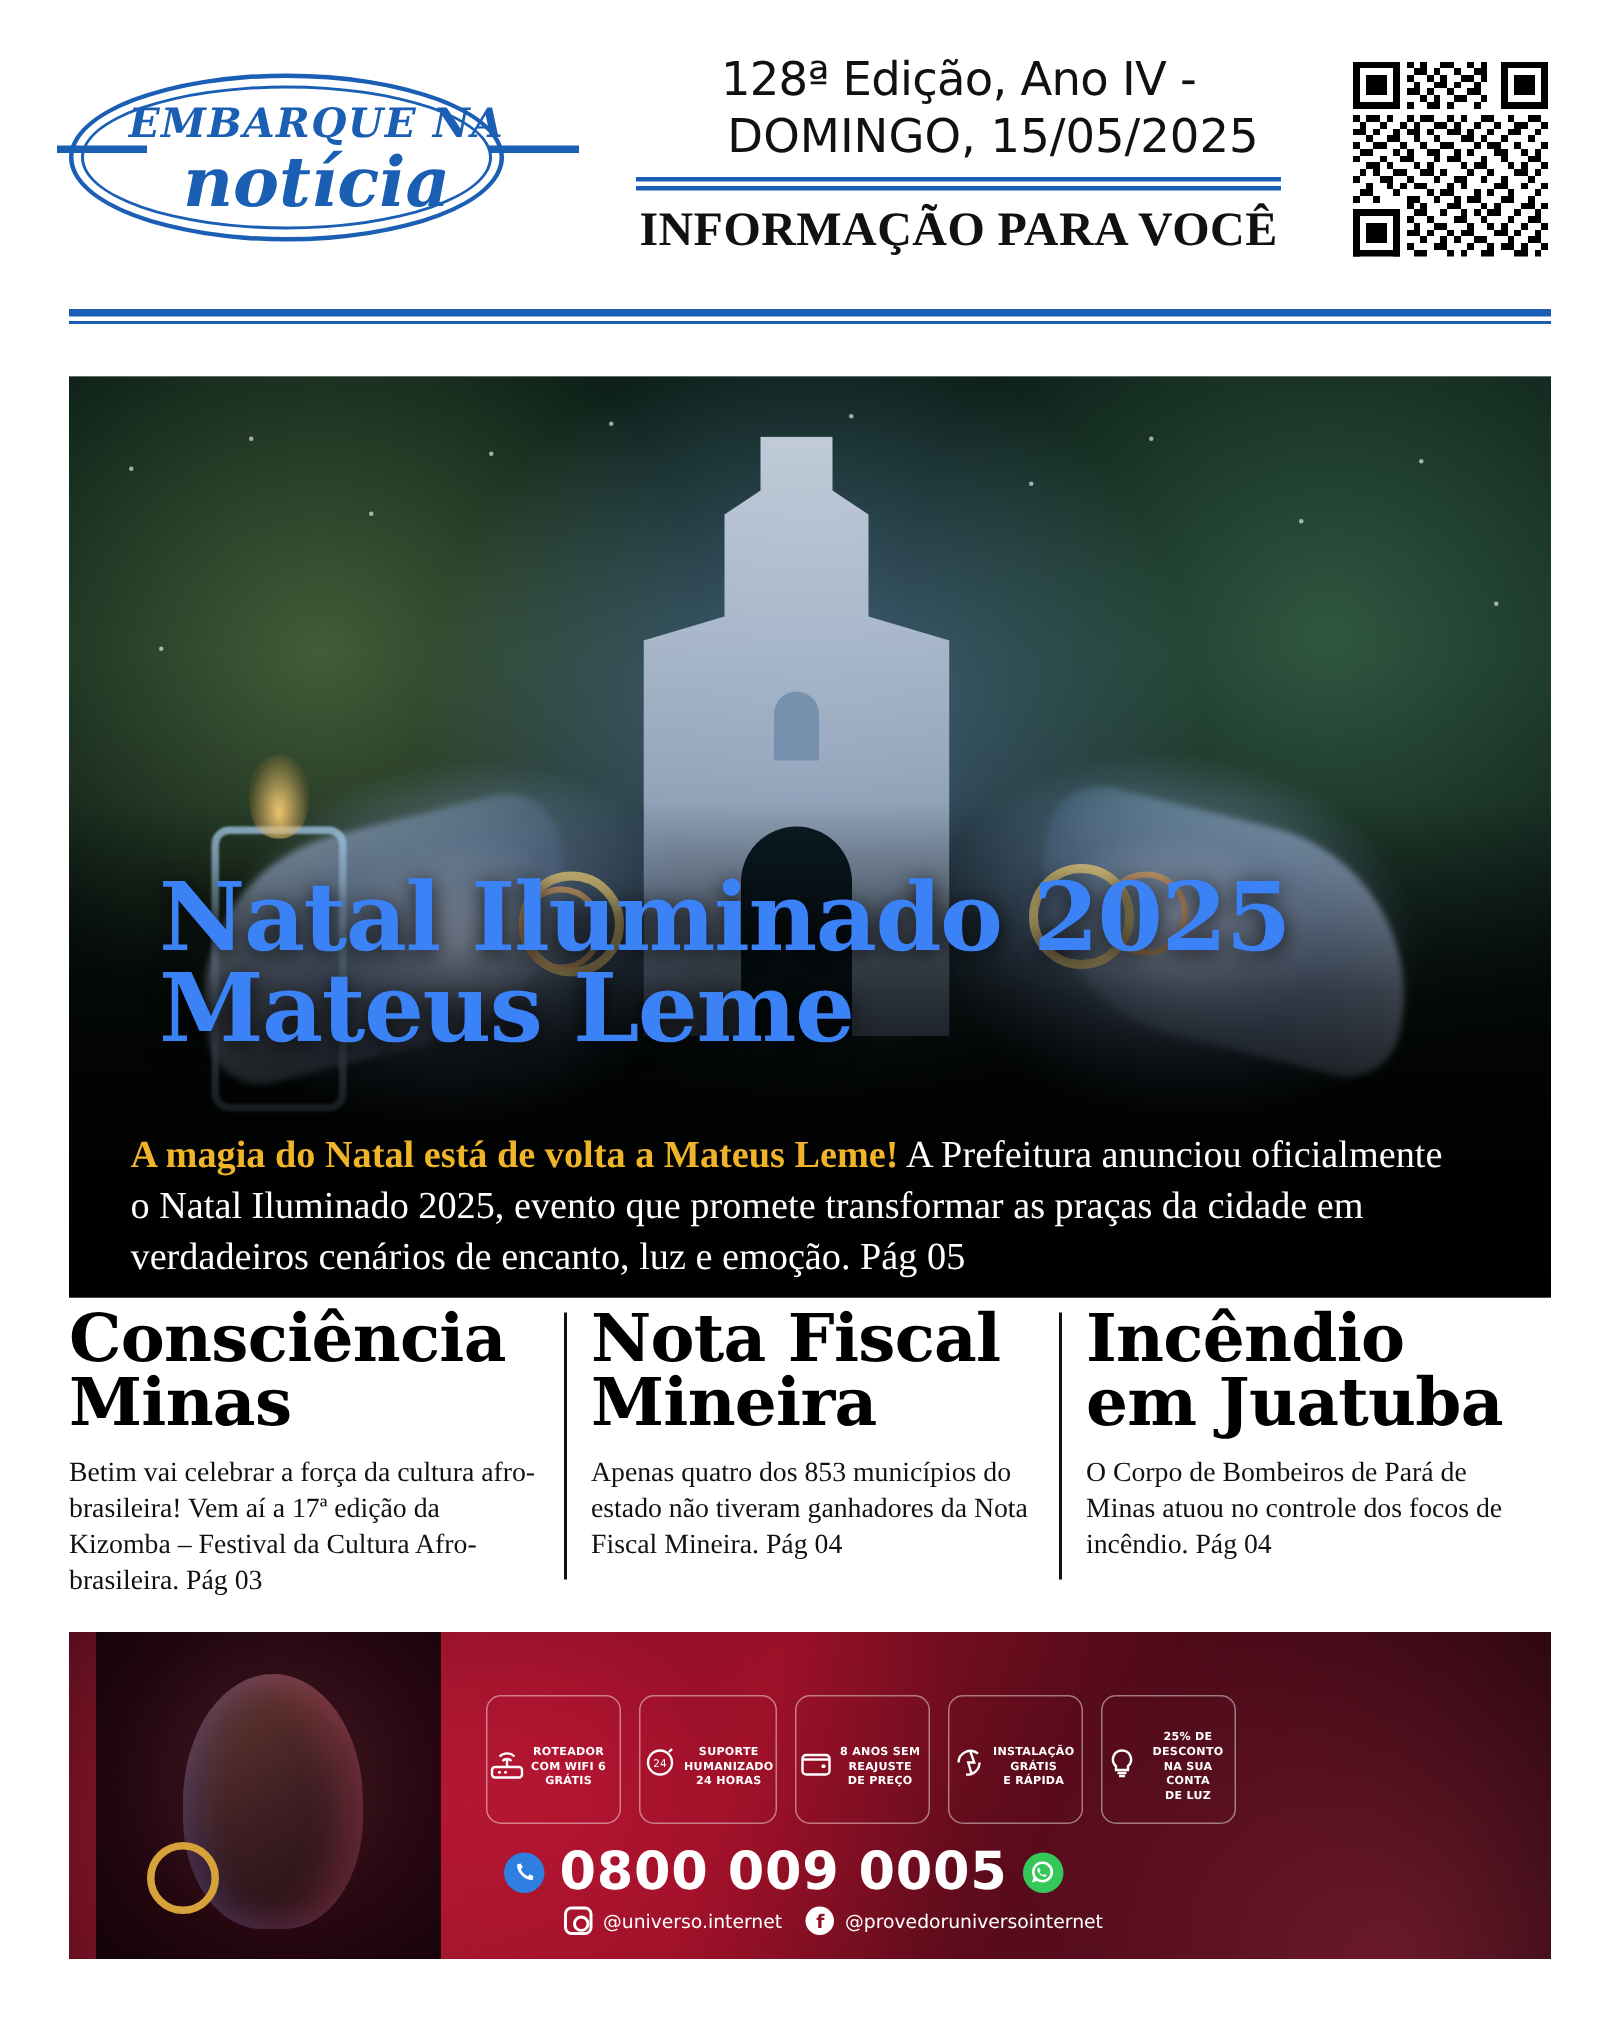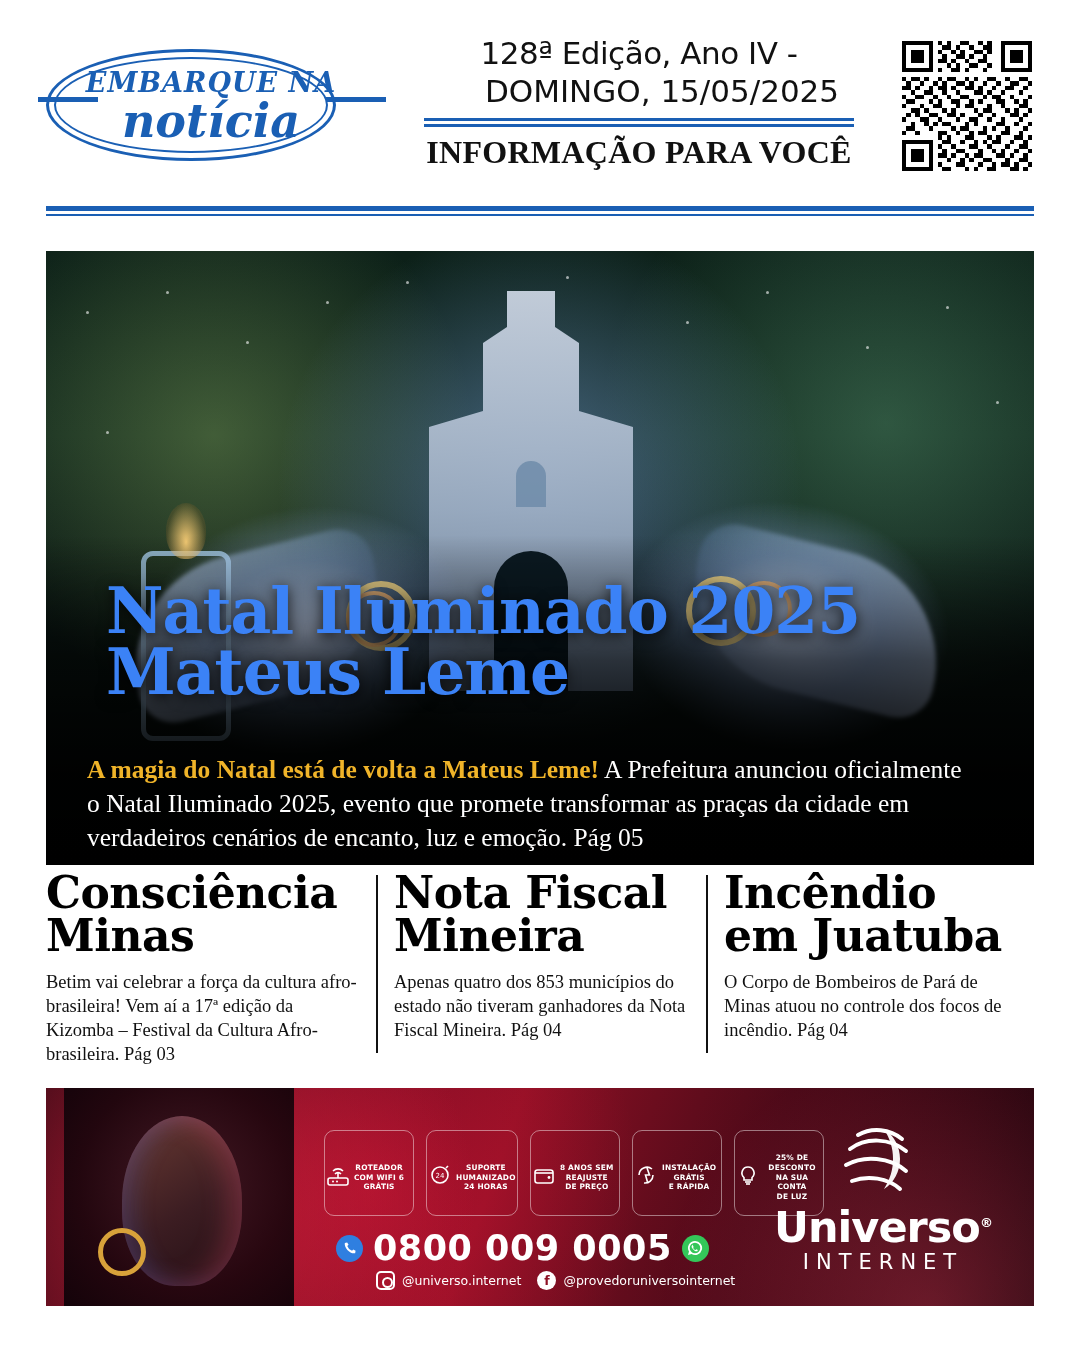--- a/index.html
+++ b/index.html
@@ -678,34 +678,15 @@
       <div class="item">
         <span class="sq-ico"></span>
         <span>@universo.internet</span>
       </div>
       <div class="item">
         <span class="fb-ico">f</span>
         <span>@provedoruniversointernet</span>
       </div>
     </div>
 
-    <div class="ad-brand">
-      <div class="mark">
-        <svg width="90" height="74" viewBox="0 0 90 74" fill="none">
-          <g stroke="#fff" stroke-width="4" stroke-linecap="round">
-            <path d="M20 12c14-8 32-6 44 4"></path>
-            <path d="M12 26c16-12 40-11 56 2"></path>
-            <path d="M8 42c18-10 44-8 60 6"></path>
-            <path d="M14 58c16-6 36-3 48 8"></path>
-          </g>
-          <g fill="#fff">
-            <path d="M46 6c10 6 16 18 16 30s-6 24-16 30c6-10 9-19 9-30s-3-20-9-30z" opacity="0.95"></path>
-          </g>
-        </svg>
-      </div>
-      <div class="name">
-        <span>Universo</span><span class="reg">®</span>
-      </div>
-      <div class="sub">INTERNET</div>
-    </div>
   </div>
 
 </div>
 
 </body></html>

